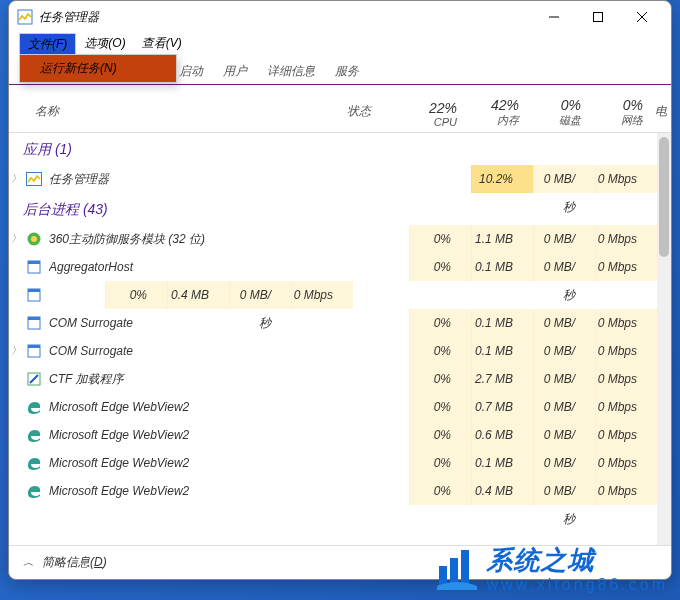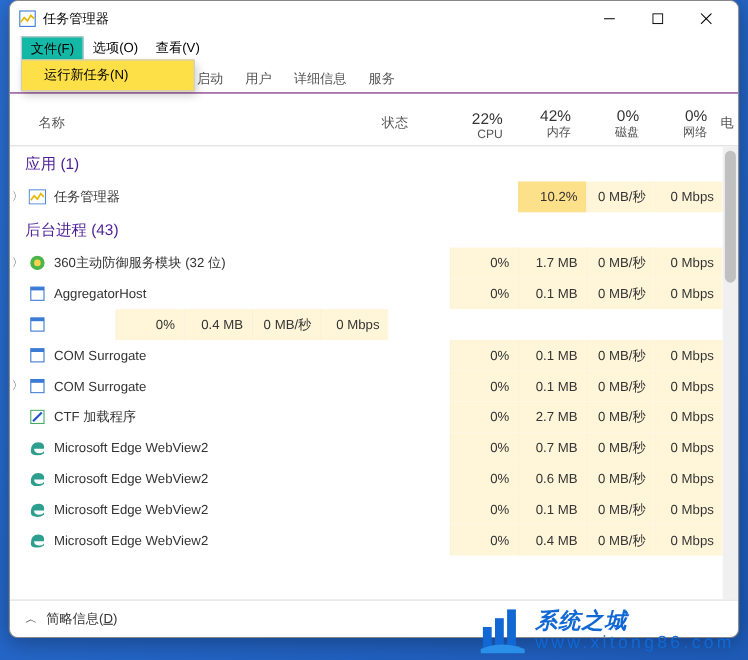--- a/index.html
+++ b/index.html
@@ -1,56 +1,56 @@
 <!DOCTYPE html>
 <html><head>
 <meta charset="utf-8">
 <style>
 * { margin: 0; padding: 0; box-sizing: border-box; font-family: "Microsoft YaHei", "Segoe UI", sans-serif; }
 body { background: linear-gradient(135deg, #2a6fd4 0%, #1e5bb8 100%); width: 680px; height: 600px; overflow: hidden; position: relative; }
-.window { position: absolute; left: 8px; top: 0; width: 664px; height: 580px; background: #fff; border: 1px solid #888; border-radius: 8px; box-shadow: 0 4px 20px rgba(0,0,0,0.3); display: flex; flex-direction: column; overflow: hidden; }
+.window { position: absolute; left: 8px; top: 0; width: 664px; height: 580px; background: #fff; border: 1px solid #888; border-radius: 8px; box-shadow: 0 4px 20px rgba(0,0,0,0.3); display: flex; flex-direction: column; overflow: hidden; font-style: italic; }
 .titlebar { display: flex; align-items: center; height: 32px; padding: 0 8px; }
 .titlebar .icon { width: 16px; height: 16px; margin-right: 6px; display:flex; align-items:center; justify-content:center; }
 .titlebar .title { font-size: 12px; color: #000; flex: 1; }
 .winbtns { display: flex; gap: 2px; }
 .winbtn { width: 42px; height: 28px; display: flex; align-items: center; justify-content: center; font-size: 12px; color: #000; }
 .menubar { display: flex; height: 22px; padding: 0 10px; font-size: 12px; color: #000; position: relative; }
 .menubar .mitem { padding: 2px 8px; }
-.menubar .mitem.active { background: #14b8a6; border: 1px solid #ccc; border-bottom: none; }
-.dropdown { position: absolute; left: 10px; top: 21px; width: 158px; background: #fde047; border: 1px solid #ccc; box-shadow: 2px 4px 8px rgba(0,0,0,0.2); z-index: 10; }
+.menubar .mitem.active { background: #1d4ed8; border: 1px solid #ccc; border-bottom: none; }
+.dropdown { position: absolute; left: 10px; top: 21px; width: 158px; background: #c2410c; border: 1px solid #ccc; box-shadow: 2px 4px 8px rgba(0,0,0,0.2); z-index: 10; }
 .dropdown .ditem { padding: 5px 20px; font-size: 12px; color: #000; }
 .tabs { display: flex; height: 26px; padding: 0 10px; font-size: 12px; border-bottom: 1px solid #701a75; margin-top: 4px; }
 .tabs .tab { padding: 4px 10px; color: #555; }
 .tabs .spacer { width: 150px; }
 .table-header { display: flex; height: 48px; border-bottom: 1px solid #ddd; font-size: 12px; color: #555; }
 .th-name { flex: 1; padding: 18px 26px 4px; }
 .th-status { width: 56px; padding: 18px 0 4px; text-align: left; margin-left: 36px; }
 .th-col { width: 62px; text-align: right; padding: 6px 8px 4px; display: flex; flex-direction: column; justify-content: flex-end; }
 .th-col .pct { font-size: 14px; color: #333; }
 .th-col .lbl { font-size: 11px; color: #555; }
 .th-power { width: 20px; padding: 18px 4px 4px; }
 .body-area { flex: 1; overflow: hidden; position: relative; }
 .scroll-content { position: absolute; inset: 0 14px 0 0; overflow: hidden; }
 .section-header { padding: 8px 14px 6px; font-size: 14px; color: #4c1d95; }
 .row { display: flex; align-items: center; height: 28px; font-size: 12px; color: #333; }
 .row .expand { width: 14px; text-align: center; color: #555; font-size: 10px; }
 .row .picon { width: 18px; height: 16px; margin: 0 6px 0 2px; display:flex; align-items:center; justify-content:center; }
 .row .pname { flex: 1; white-space: nowrap; overflow: hidden; }
 .row .pstatus { width: 56px; }
-.row .cell { width: 62px; text-align: right; padding-right: 8px; background: #fff6d9; height: 100%; line-height: 28px; border-left: 1px solid rgba(0,0,0,0.02); }
+.row .cell { width: 62px; text-align: right; padding-right: 20px; background: #fff6d9; height: 100%; line-height: 28px; border-left: 1px solid rgba(0,0,0,0.02); }
 .row .cell.cpu-hot { background: #fde08a; }
 .row .cell.mem-hot { background: #f9c96b; }
 .scrollbar { position: absolute; right: 0; top: 0; bottom: 0; width: 14px; background: #f0f0f0; }
 .scrollbar .thumb { position: absolute; left: 2px; right: 2px; top: 4px; height: 120px; background: #c0c0c0; border-radius: 5px; }
 .footer { height: 34px; border-top: 1px solid #ddd; display: flex; align-items: center; padding: 0 14px; font-size: 12px; color: #333; }
 .footer .chev { margin-right: 8px; font-size: 11px; }
 .footer .u { text-decoration: underline; }
 .watermark { position: absolute; right: 12px; bottom: 6px; display: flex; align-items: center; gap: 6px; }
 .watermark .logo { width: 48px; height: 42px; }
-.watermark .txt1 { font-size: 20px; font-weight: 700; color: #1168d4; font-style: italic; letter-spacing: 1px; }
+.watermark .txt1 { font-size: 26px; font-weight: 700; color: #1168d4; font-style: italic; letter-spacing: 1px; }
 .watermark .txt2 { font-size: 16px; color: #1168d4; letter-spacing: 3px; margin-top: -2px; }
 </style>
 </head>
 <body>
 
 <div class="window">
   <div class="titlebar">
     <span class="icon">
       <svg width="16" height="16">
           <rect x="1" y="1" width="14" height="14" fill="#fff" stroke="#3a7bd5"></rect>
@@ -139,21 +139,21 @@
           <span class="expand">〉</span>
           <span class="picon">
             <svg width="14" height="14">
               <circle cx="7" cy="7" r="6.5" fill="#4bb44b"></circle>
               <circle cx="7" cy="7" r="3" fill="#ffd24d"></circle>
             </svg>
           </span>
           <span class="pname">360主动防御服务模块 (32 位)</span>
           <span class="pstatus"></span>
           <span class="cell ">0%</span>
-          <span class="cell ">1.7 MB</span>
+          <span class="cell ">1.1 MB</span>
           <span class="cell">0 MB/秒</span>
           <span class="cell">0 Mbps</span>
         </div>
         <div class="row">
           <span class="expand"></span>
           <span class="picon">
             <svg width="14" height="14">
               <rect x="1" y="1" width="12" height="12" fill="#fff" stroke="#3a7bd5"></rect>
               <rect x="1" y="1" width="12" height="3" fill="#3a7bd5"></rect>
             </svg>

